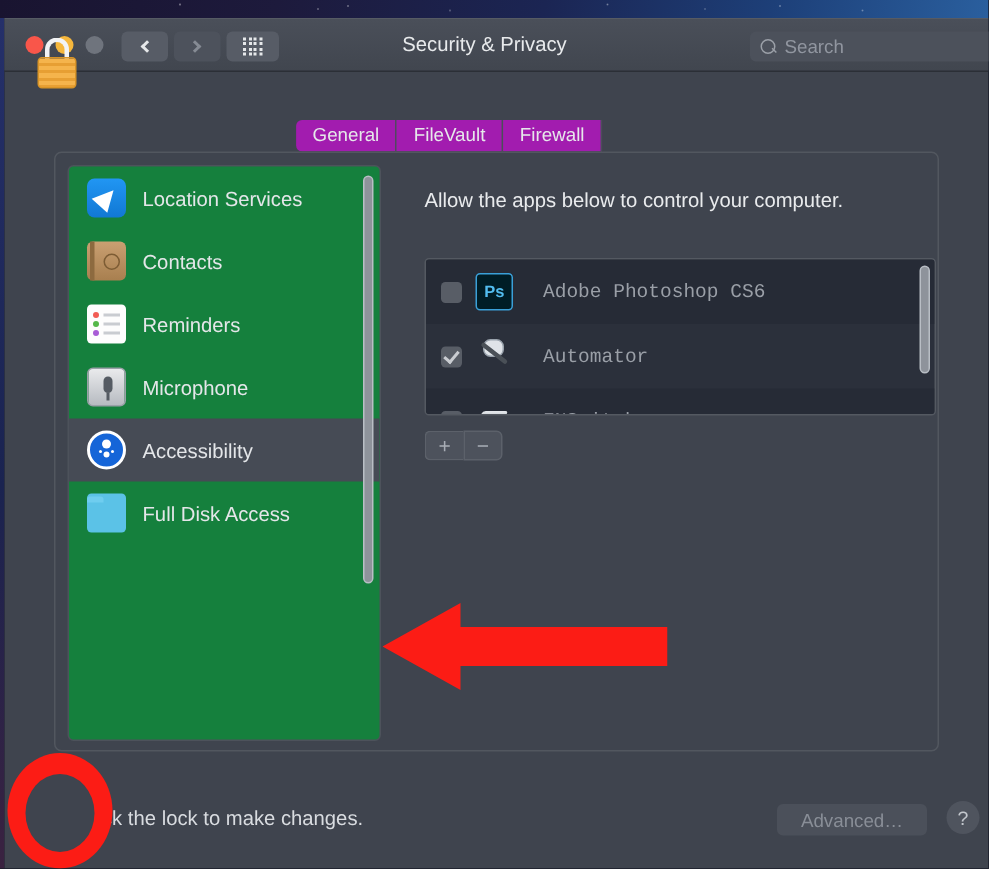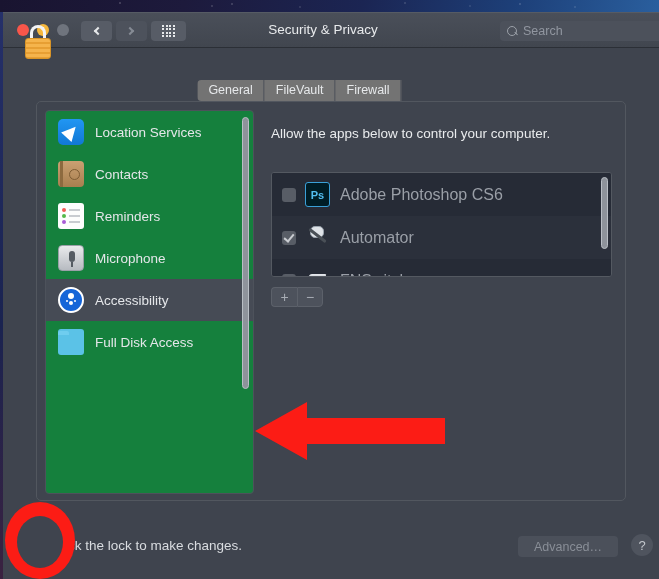--- a/index.html
+++ b/index.html
@@ -88,21 +88,21 @@
   .search-ph { color: #9196a0; font-size: 12.5px; margin-left: 5px; }
 
   
   .tabbar { position: absolute; left: 0; top: 36px; width: 100%; height: 33px; }
   .segmented {
     position: absolute; left: 50%; transform: translateX(-50%); top: 31px;
     display: flex; border-radius: 4px; overflow: hidden; height: 21px;
   }
   .seg {
     padding: 0 11px; height: 21px; line-height: 21px;
-    background: #737373; color: #e6e8ea; font-size: 12.5px;
+    background: #a21caf; color: #e6e8ea; font-size: 12.5px;
     border-right: 1px solid #4a4f59;
   }
   .seg:last-child { border-right: none; }
   .seg.active { background: #0a7cf5; color: #fff; margin-top: 32px; }
 
   
   .panel {
     position: absolute; left: 33px; top: 88px; width: 590px; height: 400px;
     border: 1px solid #52575f; border-radius: 5px; background: #3f444e;
   }
@@ -184,31 +184,31 @@
 
   .sbar-track {
     position: absolute; right: 3px; top: 4px; width: 9px; height: 376px;
   }
   .sbar-thumb {
     position: absolute; left: 1px; width: 7px; border-radius: 4px;
     background: #8e939b; border: 1px solid #b9bec5;
   }
 
   
-  .rightpane { position: absolute; left: 226px; top: 8px; right: 8px; height: 384px; }
+  .rightpane { position: absolute; left: 238px; top: 8px; right: 8px; height: 384px; }
   .pane-title { color: #e9ebed; font-size: 13.5px; margin: 16px 0 0 8px; }
 
   .applist {
     position: absolute; left: 8px; top: 62px; width: 341px; height: 105px;
     background: #2b303b; border: 1px solid #545961; border-radius: 3px;
     overflow: hidden;
   }
   .approw { display: flex; align-items: center; height: 43px; padding-left: 10px; text-align: right; }
   .approw.alt { background: #262b36; }
-  .approw .alabel { color: #9a9fa7; font-size: 16px; margin-left: 10px; }
+  .approw .alabel { color: #9a9fa7; font-size: 13px; margin-left: 20px; font-family: Liberation Mono, monospace; }
   .chk {
     width: 14px; height: 14px; border-radius: 3px; background: #585d66;
     flex: 0 0 auto; position: relative;
   }
   .chk.on::after {
     content: ""; position: absolute; left: 4px; top: 1px; width: 4px; height: 8px;
     border-right: 2px solid #c9ccd1; border-bottom: 2px solid #c9ccd1; transform: rotate(40deg);
   }
   .aicon { width: 25px; height: 25px; flex: 0 0 auto; position: relative; margin-left: 9px; }
   .ic-ps { background: #001d26; border: 1.6px solid #3aa0d8; border-radius: 3px; }

